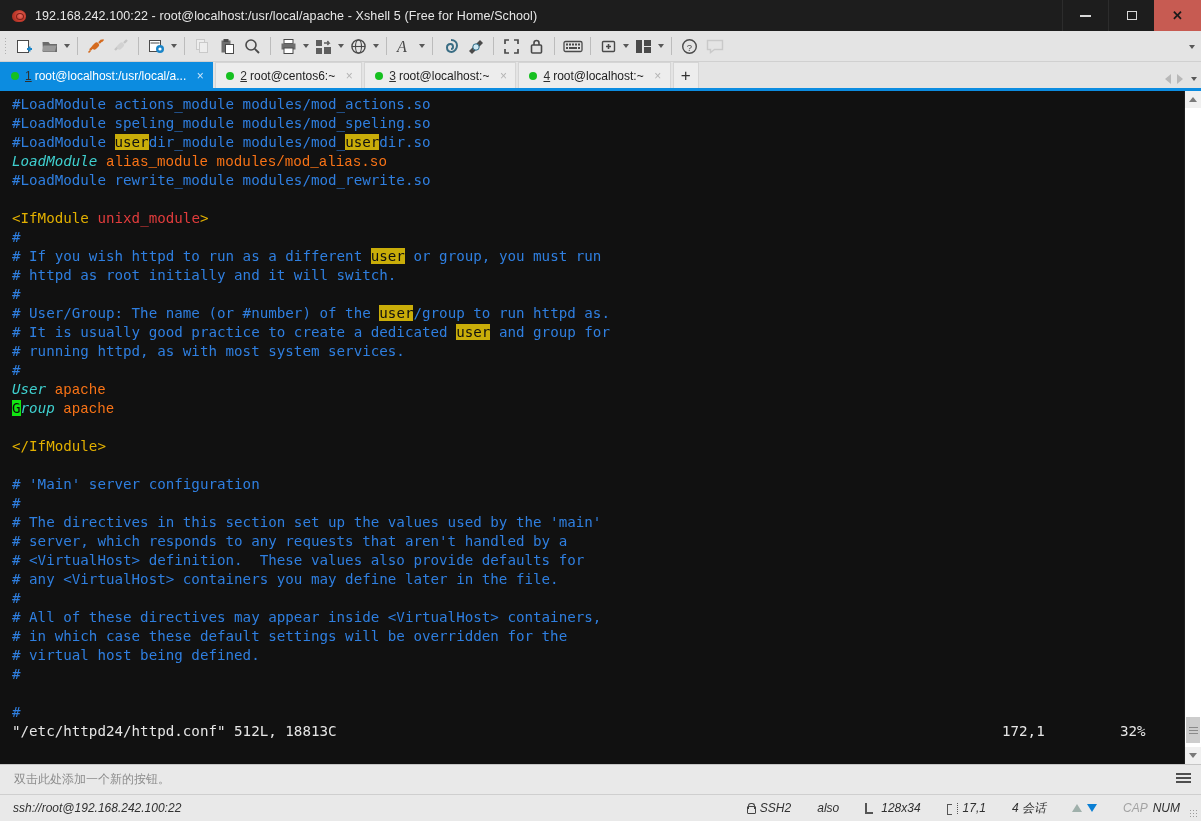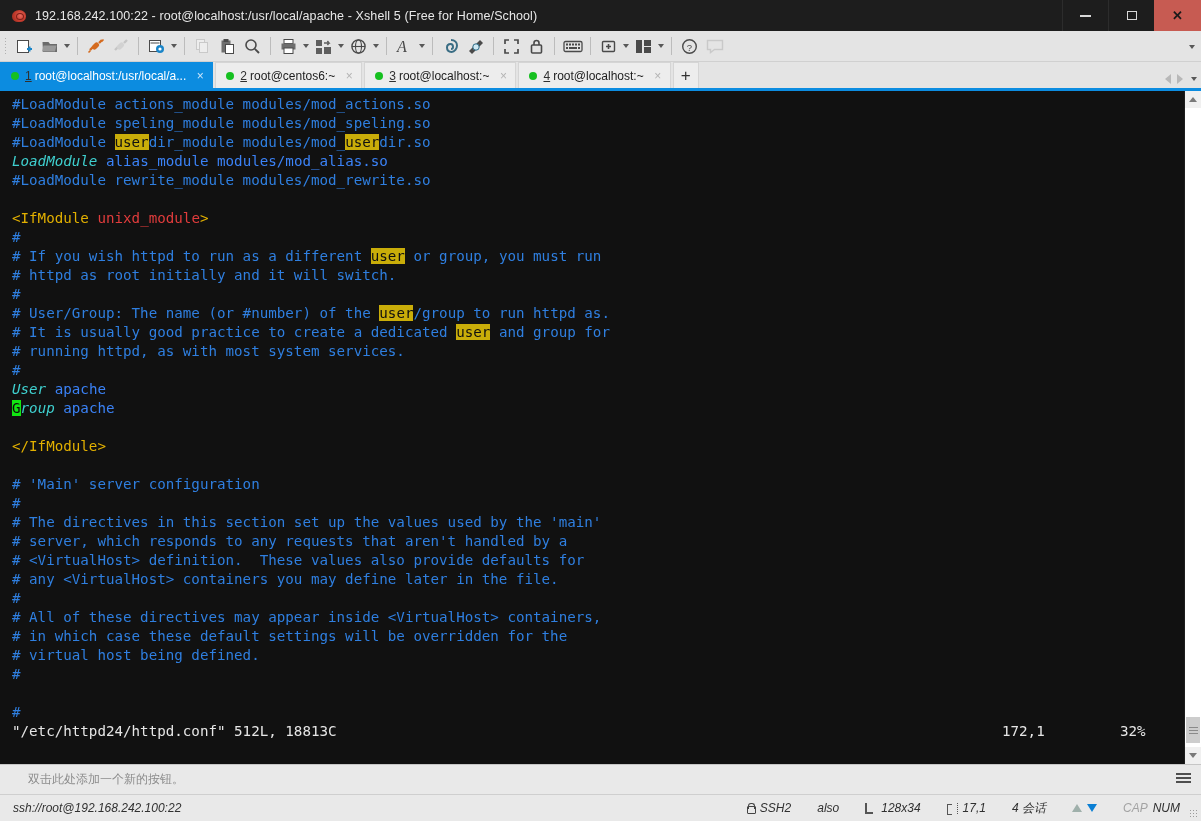--- a/index.html
+++ b/index.html
@@ -80,21 +80,21 @@
   .term {
     flex: 1 1 auto; background: #111111; overflow: hidden; position: relative;
     padding: 4px 0 0 12px;
     font-family: "DejaVu Sans Mono", "Liberation Mono", monospace;
     font-size: 14.2px; line-height: 19px;
     white-space: pre;
   }
   .term .row { height: 19px; }
   .c-comment { color: #2f7fe0; }
   .c-kw      { color: #3fd0cf; font-style: italic; }
-  .c-plain   { color: #3b82f6; }
+  .c-plain   { color: #f97316; font-family: Liberation Mono, monospace; }
   .c-tag     { color: #e2b000; margin-top: 29px; }
   .c-mod     { color: #e03c3c; }
   .c-status  { color: #e6e6e6; }
   .hl        { background: #c9ad09; color: #101010; }
   .cursor    { background: #12e612; color: #0a0a0a; }
 
   
   .vsb { width: 17px; flex: 0 0 17px; background: #f0f0f0; border-left: 1px solid #1d1d1d;
          display: flex; flex-direction: column; position: relative; }
   .sbbtn { height: 17px; display: flex; align-items: center; justify-content: center; background: #f0f0f0; }
@@ -103,21 +103,21 @@
   .sbtrack { flex: 1 1 auto; background: #ffffff; position: relative; }
   .sbthumb { position: absolute; left: 1px; right: 1px; bottom: 4px; height: 26px; background: #cdcdcd;
              display:flex; align-items:center; justify-content:center; }
   .sbthumb i { display:block; width:9px; height:7px;
     background-image: linear-gradient(to bottom, #8a8a8a 1px, transparent 1px);
     background-size: 100% 3px; }
 
   
   .qbar { height: 30px; flex: 0 0 30px; background: #e9e9e9; border-top: 1px solid #c6c6c6;
           display: flex; align-items: center; position: relative; }
-  .qbar .hint { margin-left: 28px; font-size: 12px; color: #8c8c8c; }
+  .qbar .hint { margin-left: 14px; font-size: 12px; color: #8c8c8c; }
   .qbar .burger { position: absolute; right: 10px; top: 8px; width: 15px; height: 12px;
           background-image: linear-gradient(to bottom, #4e4e4e 2px, transparent 2px);
           background-size: 100% 4px; }
 
   
   .statusbar { height: 27px; flex: 0 0 27px; background: #e9e9e9; border-top: 1px solid #cfcfcf;
                display: flex; align-items: center; font-size: 12px; color: #303030; position: relative; font-style: italic; }
   .sb-left { margin-left: 13px; }
   .sb-right { position: absolute; right: 8px; display: flex; align-items: center; gap: 0; }
   .sbi { display: flex; align-items: center; gap: 5px; padding: 0 13px; white-space: nowrap; }

